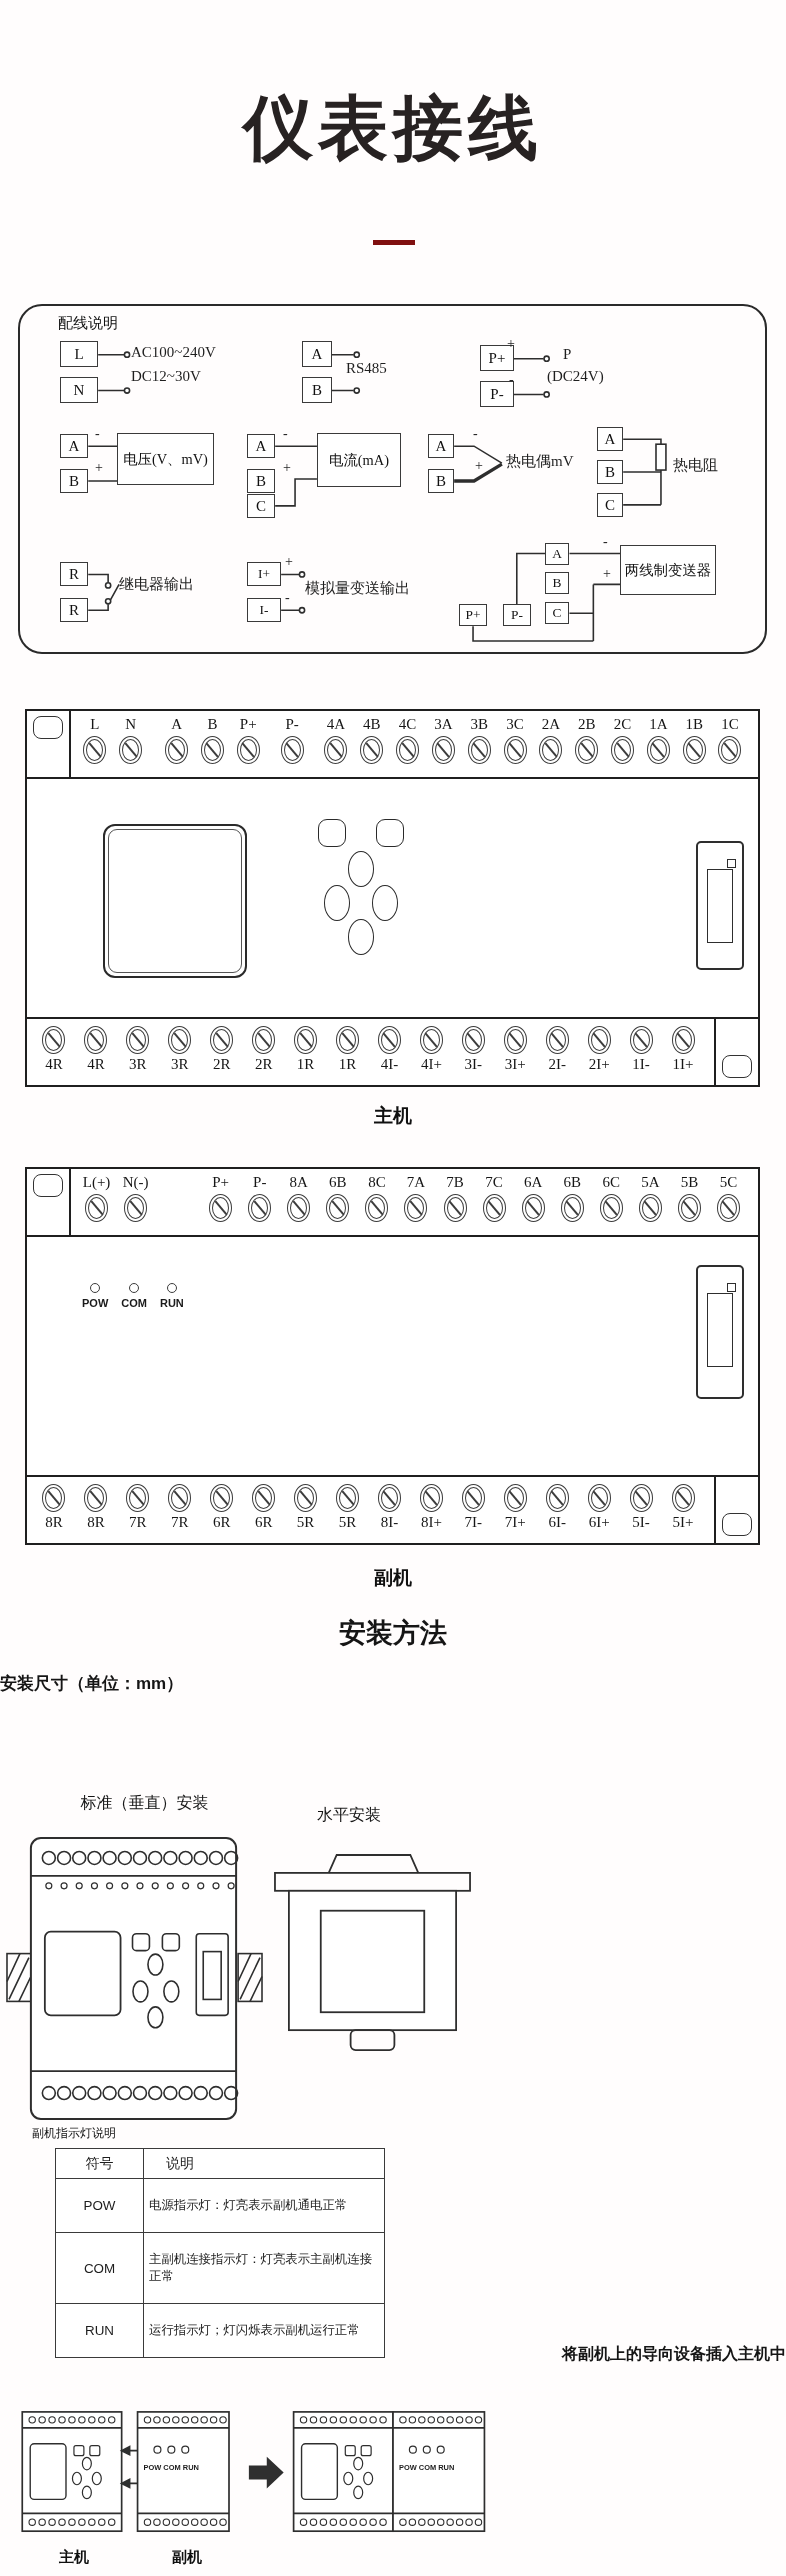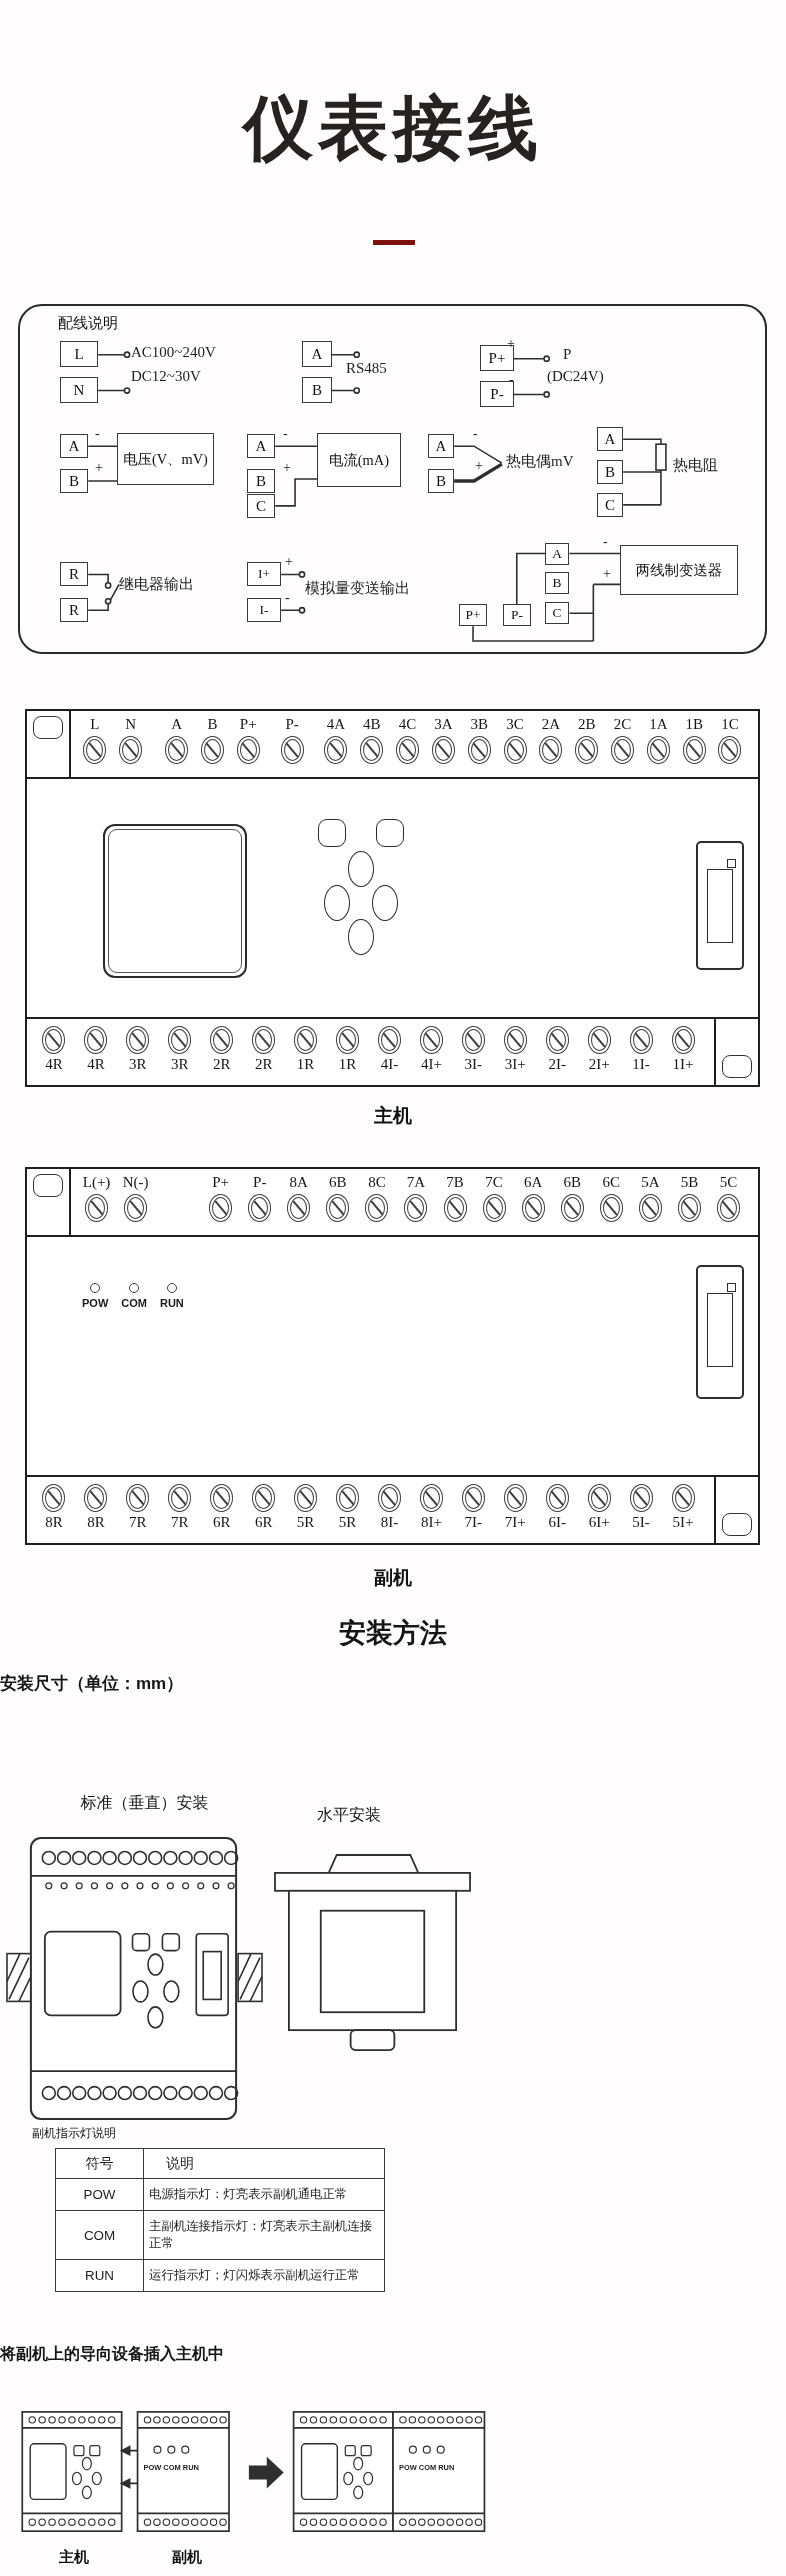--- a/index.html
+++ b/index.html
@@ -56,24 +56,24 @@
   .lbl-horiz{position:absolute;left:317px;top:1793px;width:129px;font-size:16px;color:#151515}
   
   .tbl-head{position:absolute;left:32px;top:2113px;font-size:12px;color:#141414}
   table.led-table{position:absolute;left:55px;top:2136px;width:330px;border-collapse:collapse;background:#fff}
   table.led-table th,table.led-table td{border:1.4px solid #3a3a3a}
   table.led-table th{font-weight:normal;font-size:14px;height:30px}
   table.led-table th:first-child{width:88px;text-align:center}
   table.led-table th:last-child{text-align:left;padding-left:22px}
   table.led-table td{height:27px;font-size:12.4px}
   table.led-table td:first-child{text-align:center;font-size:13.4px}
-  table.led-table td:last-child{padding:7px 5px}
+  table.led-table td:last-child{padding:18px 5px}
   
   .h-conn{position:absolute;left:0;width:786px;text-align:center;font-weight:bold;font-size:25px;color:#151515;top:2283px}
-  .h-conn-sub{position:absolute;left:0;width:786px;text-align:left;font-weight:bold;font-size:16px;color:#151515;top:2332px}
+  .h-conn-sub{position:absolute;left:0;width:786px;text-align:right;font-weight:bold;font-size:16px;color:#151515;top:2332px}
   .mini-caption{position:absolute;top:2536px;width:64px;text-align:center;font:bold 15px "Liberation Serif",serif;color:#101010}
   svg{display:block}
 </style>
 </head>
 <body>
 
 <div id="page">
 
   <div class="title">仪表接线</div>
   <div class="red-line"></div>
@@ -158,21 +158,21 @@
   <span class="pol" style="left:285px;top:578px">-</span>
   <div class="wlabel" style="left:305px;top:567px">模拟量变送输出</div>
 
   <div class="tb small" style="left:545px;top:531px;width:24px;height:22px">A</div>
   <div class="tb small" style="left:545px;top:560px;width:24px;height:22px">B</div>
   <div class="tb small" style="left:545px;top:590px;width:24px;height:22px">C</div>
   <div class="tb small" style="left:459px;top:592px;width:28px;height:22px">P+</div>
   <div class="tb small" style="left:503px;top:592px;width:28px;height:22px">P-</div>
   <span class="pol" style="left:603px;top:522px">-</span>
   <span class="pol" style="left:603px;top:554px">+</span>
-  <div class="devbox" style="left:620px;top:533px;width:118px;height:50px">两线制变送器</div>
+  <div class="devbox" style="left:620px;top:533px;width:96px;height:50px">两线制变送器</div>
 
   <div class="unit" style="top:697px">
     <div class="strip strip-top">
       <div class="corner-l">
           <span class="cornerbox"></span>
         </div>
       <div class="terms main-top">
 
           <div class="tcol">
             <span class="tlabel">L</span>

